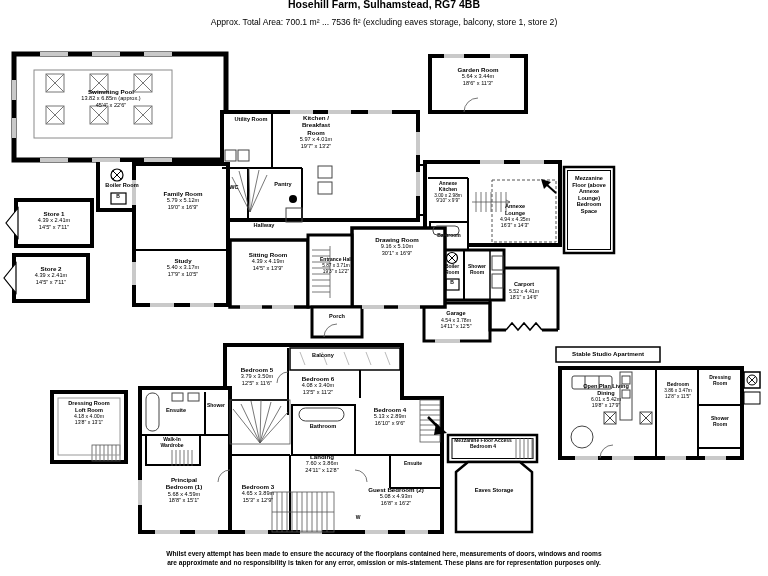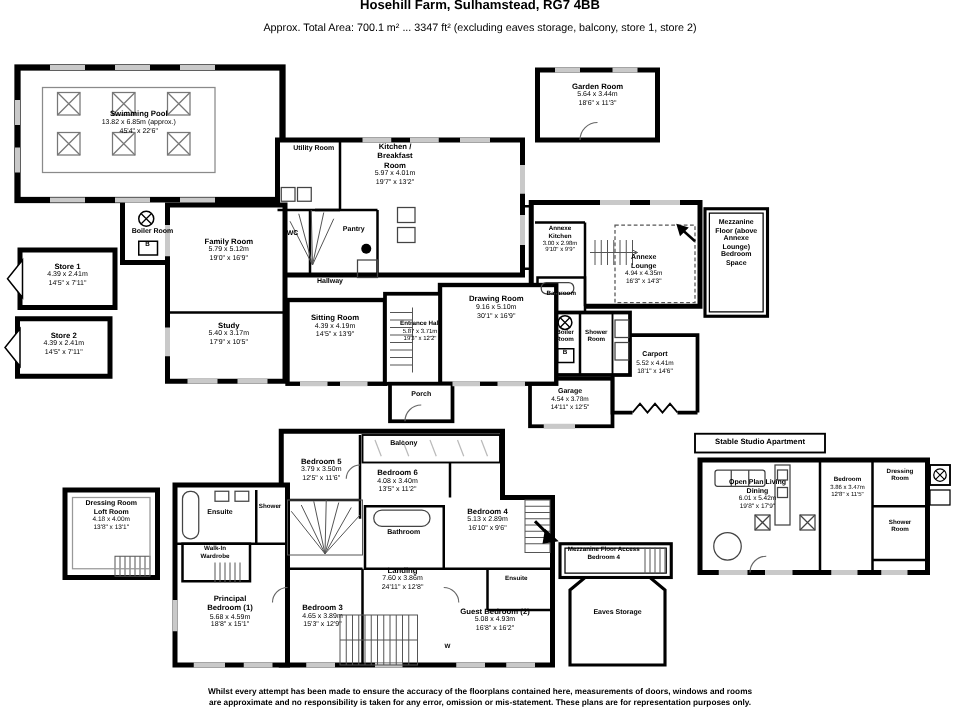--- a/index.html
+++ b/index.html
@@ -187,21 +187,21 @@
       <path d="M324,337 A13,13 0 0 1 337,324"></path>
       <path d="M464,112 A14,14 0 0 1 478,98"></path>
       <path d="M288,372 A11,11 0 0 0 277,383"></path>
       <path d="M230,470 A12,12 0 0 0 218,482"></path>
       <path d="M355,470 A12,12 0 0 1 367,482"></path>
       <path d="M600,458 A13,13 0 0 1 613,445"></path>
     </g>
   </svg>
 
   <div class="hdr title">Hosehill Farm, Sulhamstead, RG7 4BB</div>
-  <div class="hdr subtitle">Approx. Total Area: 700.1 m² ... 3347 ft² (excluding eaves storage, balcony, store 1, store 2)</div>
+  <div class="hdr subtitle">Approx. Total Area: 700.1 m² ... 7536 ft² (excluding eaves storage, balcony, store 1, store 2)</div>
 
   <div id="labels">
       <div class="lbl r" style="left: 111px; top: 88px;">
         <span class="nm">Swimming Pool</span>
         <span class="dim">13.82 x 6.85m (approx.)</span>
         <span class="dim">45'4" x 22'6"</span>
       </div>
       <div class="lbl t" style="left: 122px; top: 182px;">
         <span class="nm">Boiler Room</span>
       </div>

